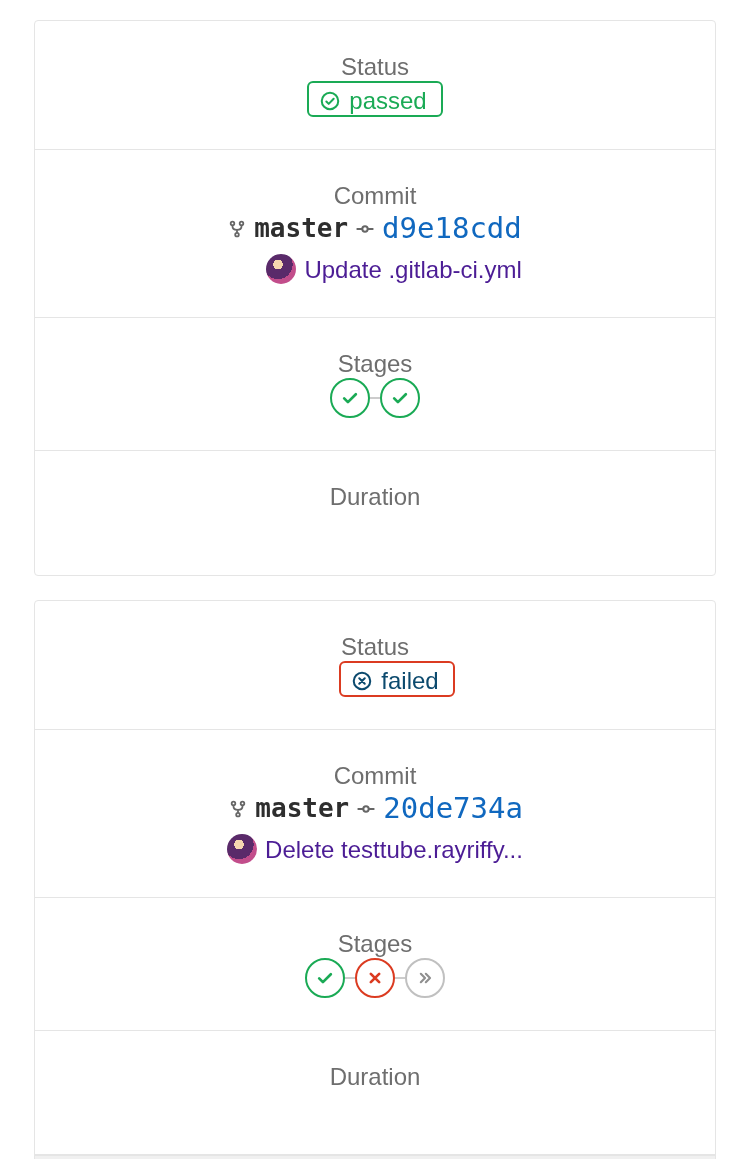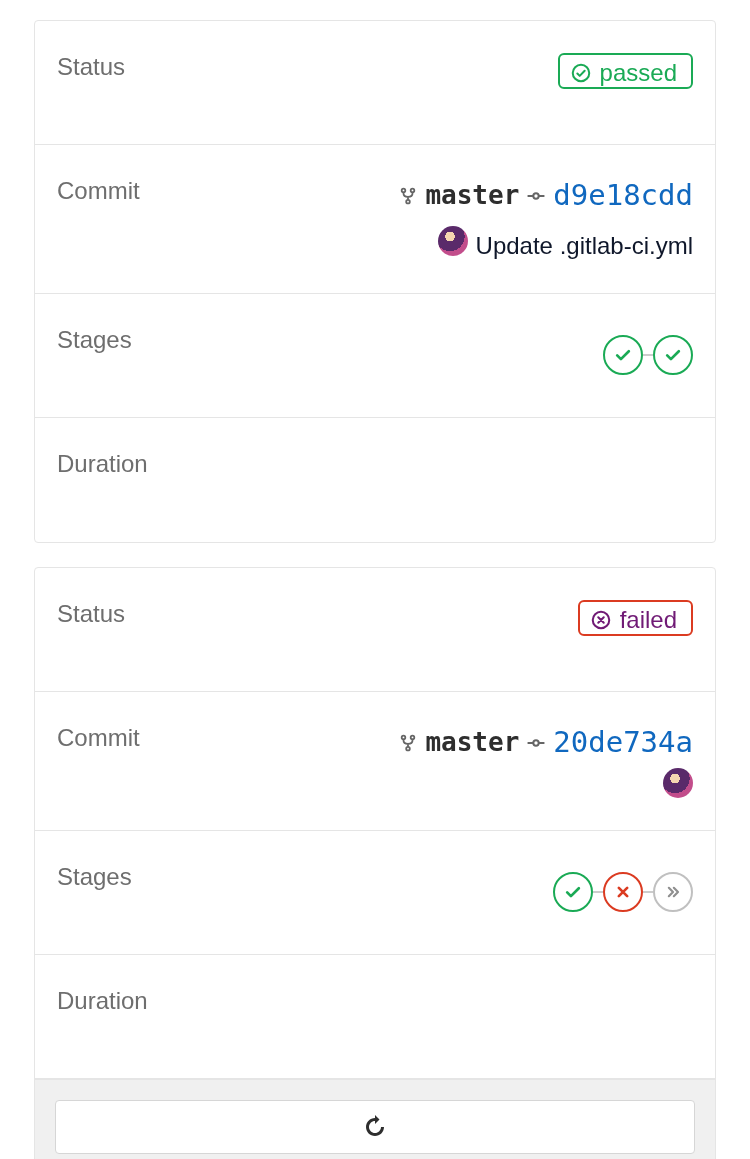--- a/index.html
+++ b/index.html
@@ -12,24 +12,26 @@
     width: 750px;
   }
   .pipeline-card {
     border: 1px solid #e5e5e5;
     border-radius: 4px;
     margin-bottom: 24px;
     background: #fff;
   }
   .row {
     display: flex;
+    align-items: center;
     justify-content: space-between;
     padding: 32px 22px;
     border-bottom: 1px solid #e5e5e5;
     min-height: 124px;
+    flex-direction: column;
   }
   .row:last-child { border-bottom: none; }
   .row-label {
     color: #6e6e6e;
     font-size: 24px;
   }
   .row-value {
     display: flex;
     flex-direction: column;
     align-items: flex-end;
@@ -39,42 +41,42 @@
     display: inline-flex;
     align-items: center;
     gap: 8px;
     border: 2px solid;
     border-radius: 6px;
     padding: 4px 14px 0 10px;
     font-size: 24px;
     font-weight: 400;
   }
   .status-passed { color: #1aaa55; border-color: #1aaa55; }
-  .status-failed { color: #701a75; border-color: #db3b21; margin-left: 44px; }
+  .status-failed { color: #0c4a6e; border-color: #db3b21; margin-left: 44px; }
   .status-icon-svg { width: 22px; height: 22px; flex-shrink: 0; }
 
   .commit-line1, .commit-line2 {
     display: flex;
     align-items: center;
     gap: 8px;
     font-size: 24px;
     line-height: 1.3;
   }
   .branch-name {
     font-family: ui-monospace, SFMono-Regular, Menlo, Consolas, monospace;
     font-weight: 700;
     color: #2e2e2e;
     font-size: 26px;
   }
   .commit-sha {
     font-family: ui-monospace, SFMono-Regular, Menlo, Consolas, monospace;
     color: #1068bf;
     font-size: 29px;
   }
-  .commit-msg { color: #0f172a; margin-top: 9px; }
+  .commit-msg { color: #4c1d95; }
   .inline-icon {
     display: inline-flex;
     align-items: center;
     color: #666;
   }
   .inline-icon svg { width: 18px; height: 18px; }
 
   .avatar {
     width: 30px; height: 30px; border-radius: 50%;
     display: inline-block;
@@ -237,20 +239,21 @@
         <span class="inline-icon">
           <svg viewBox="0 0 16 16" fill="none" stroke="currentColor" stroke-width="1.8">
             <circle cx="8" cy="8" r="2.4"></circle>
               <path d="M0.5 8h5M10.5 8h5"></path>
           </svg>
         </span>
         <span class="commit-sha">20de734a</span>
       </div>
       <div class="commit-line2">
         <span class="avatar"></span>
+        <span class="commit-msg">Delete testtube.rayriffy...</span>
       </div>
     </div>
   </div>
 
   <div class="row">
     <div class="row-label">Stages</div>
     <div class="stages">
       <span class="stage-circle stage-success">
         <svg viewBox="0 0 24 24" fill="none" stroke="currentColor" stroke-width="3.2" stroke-linecap="round" stroke-linejoin="round">
             <path d="M5 12.5l4.5 4.5L19 7.5"></path>

